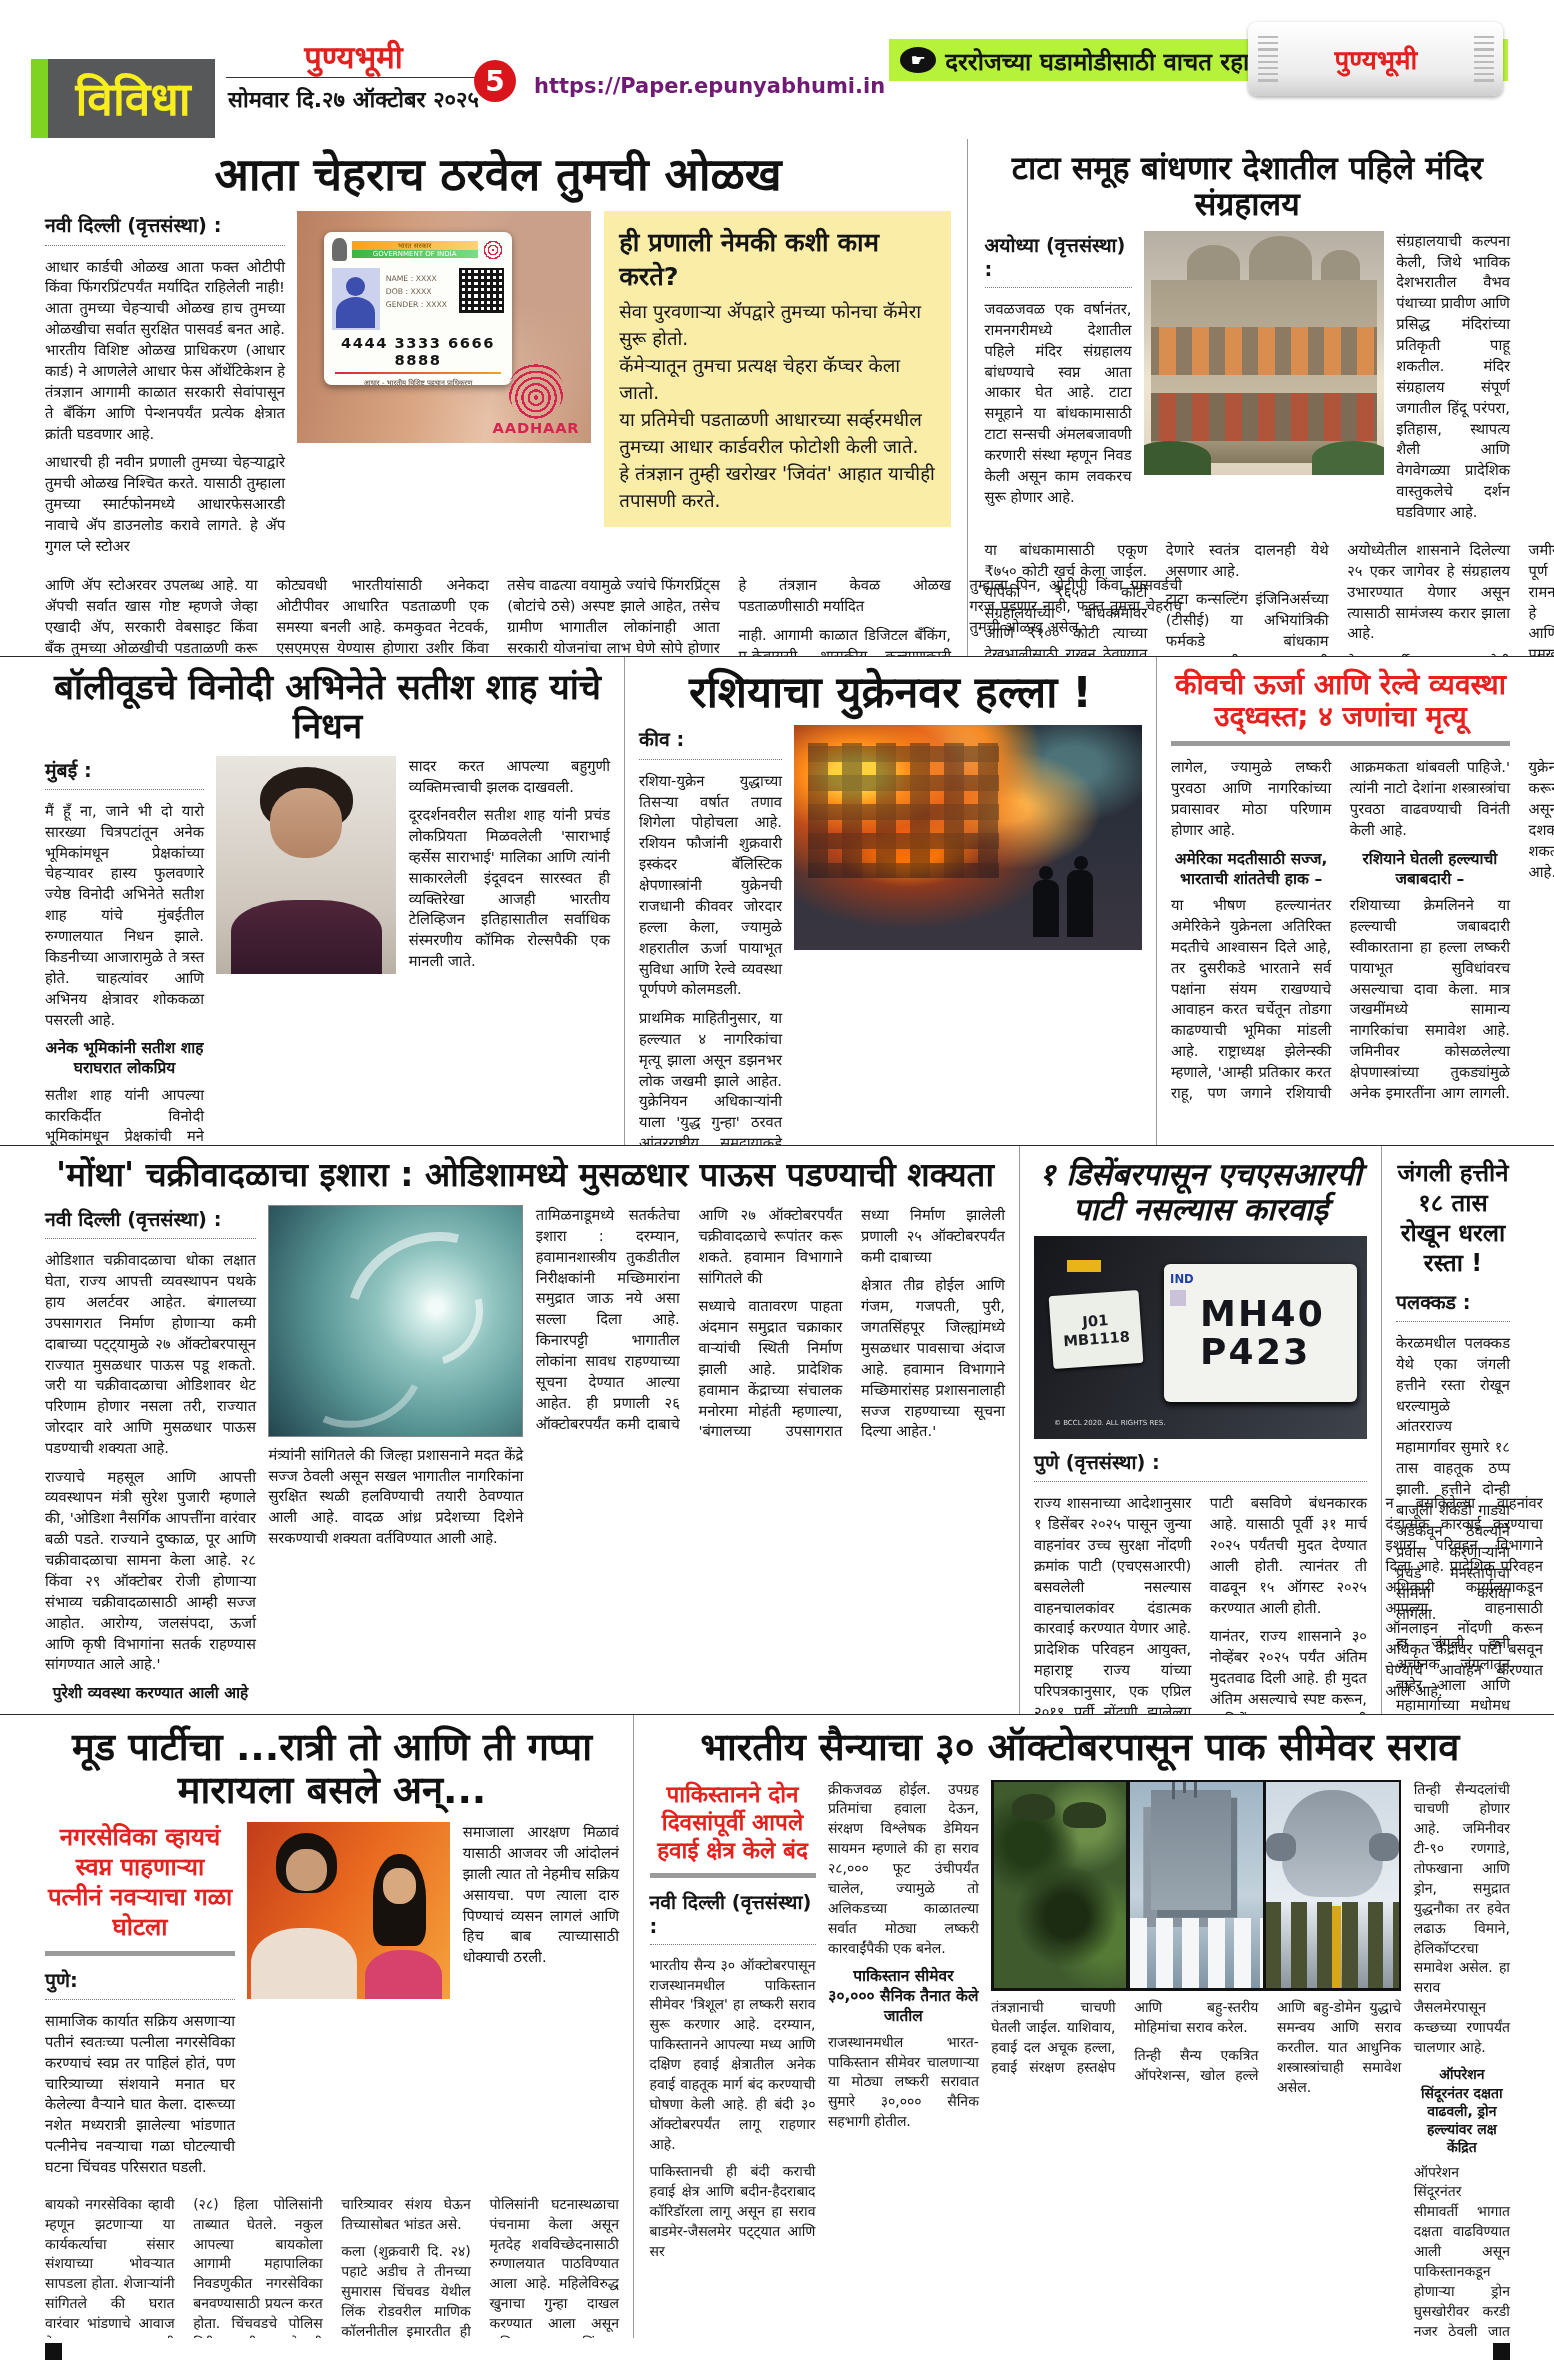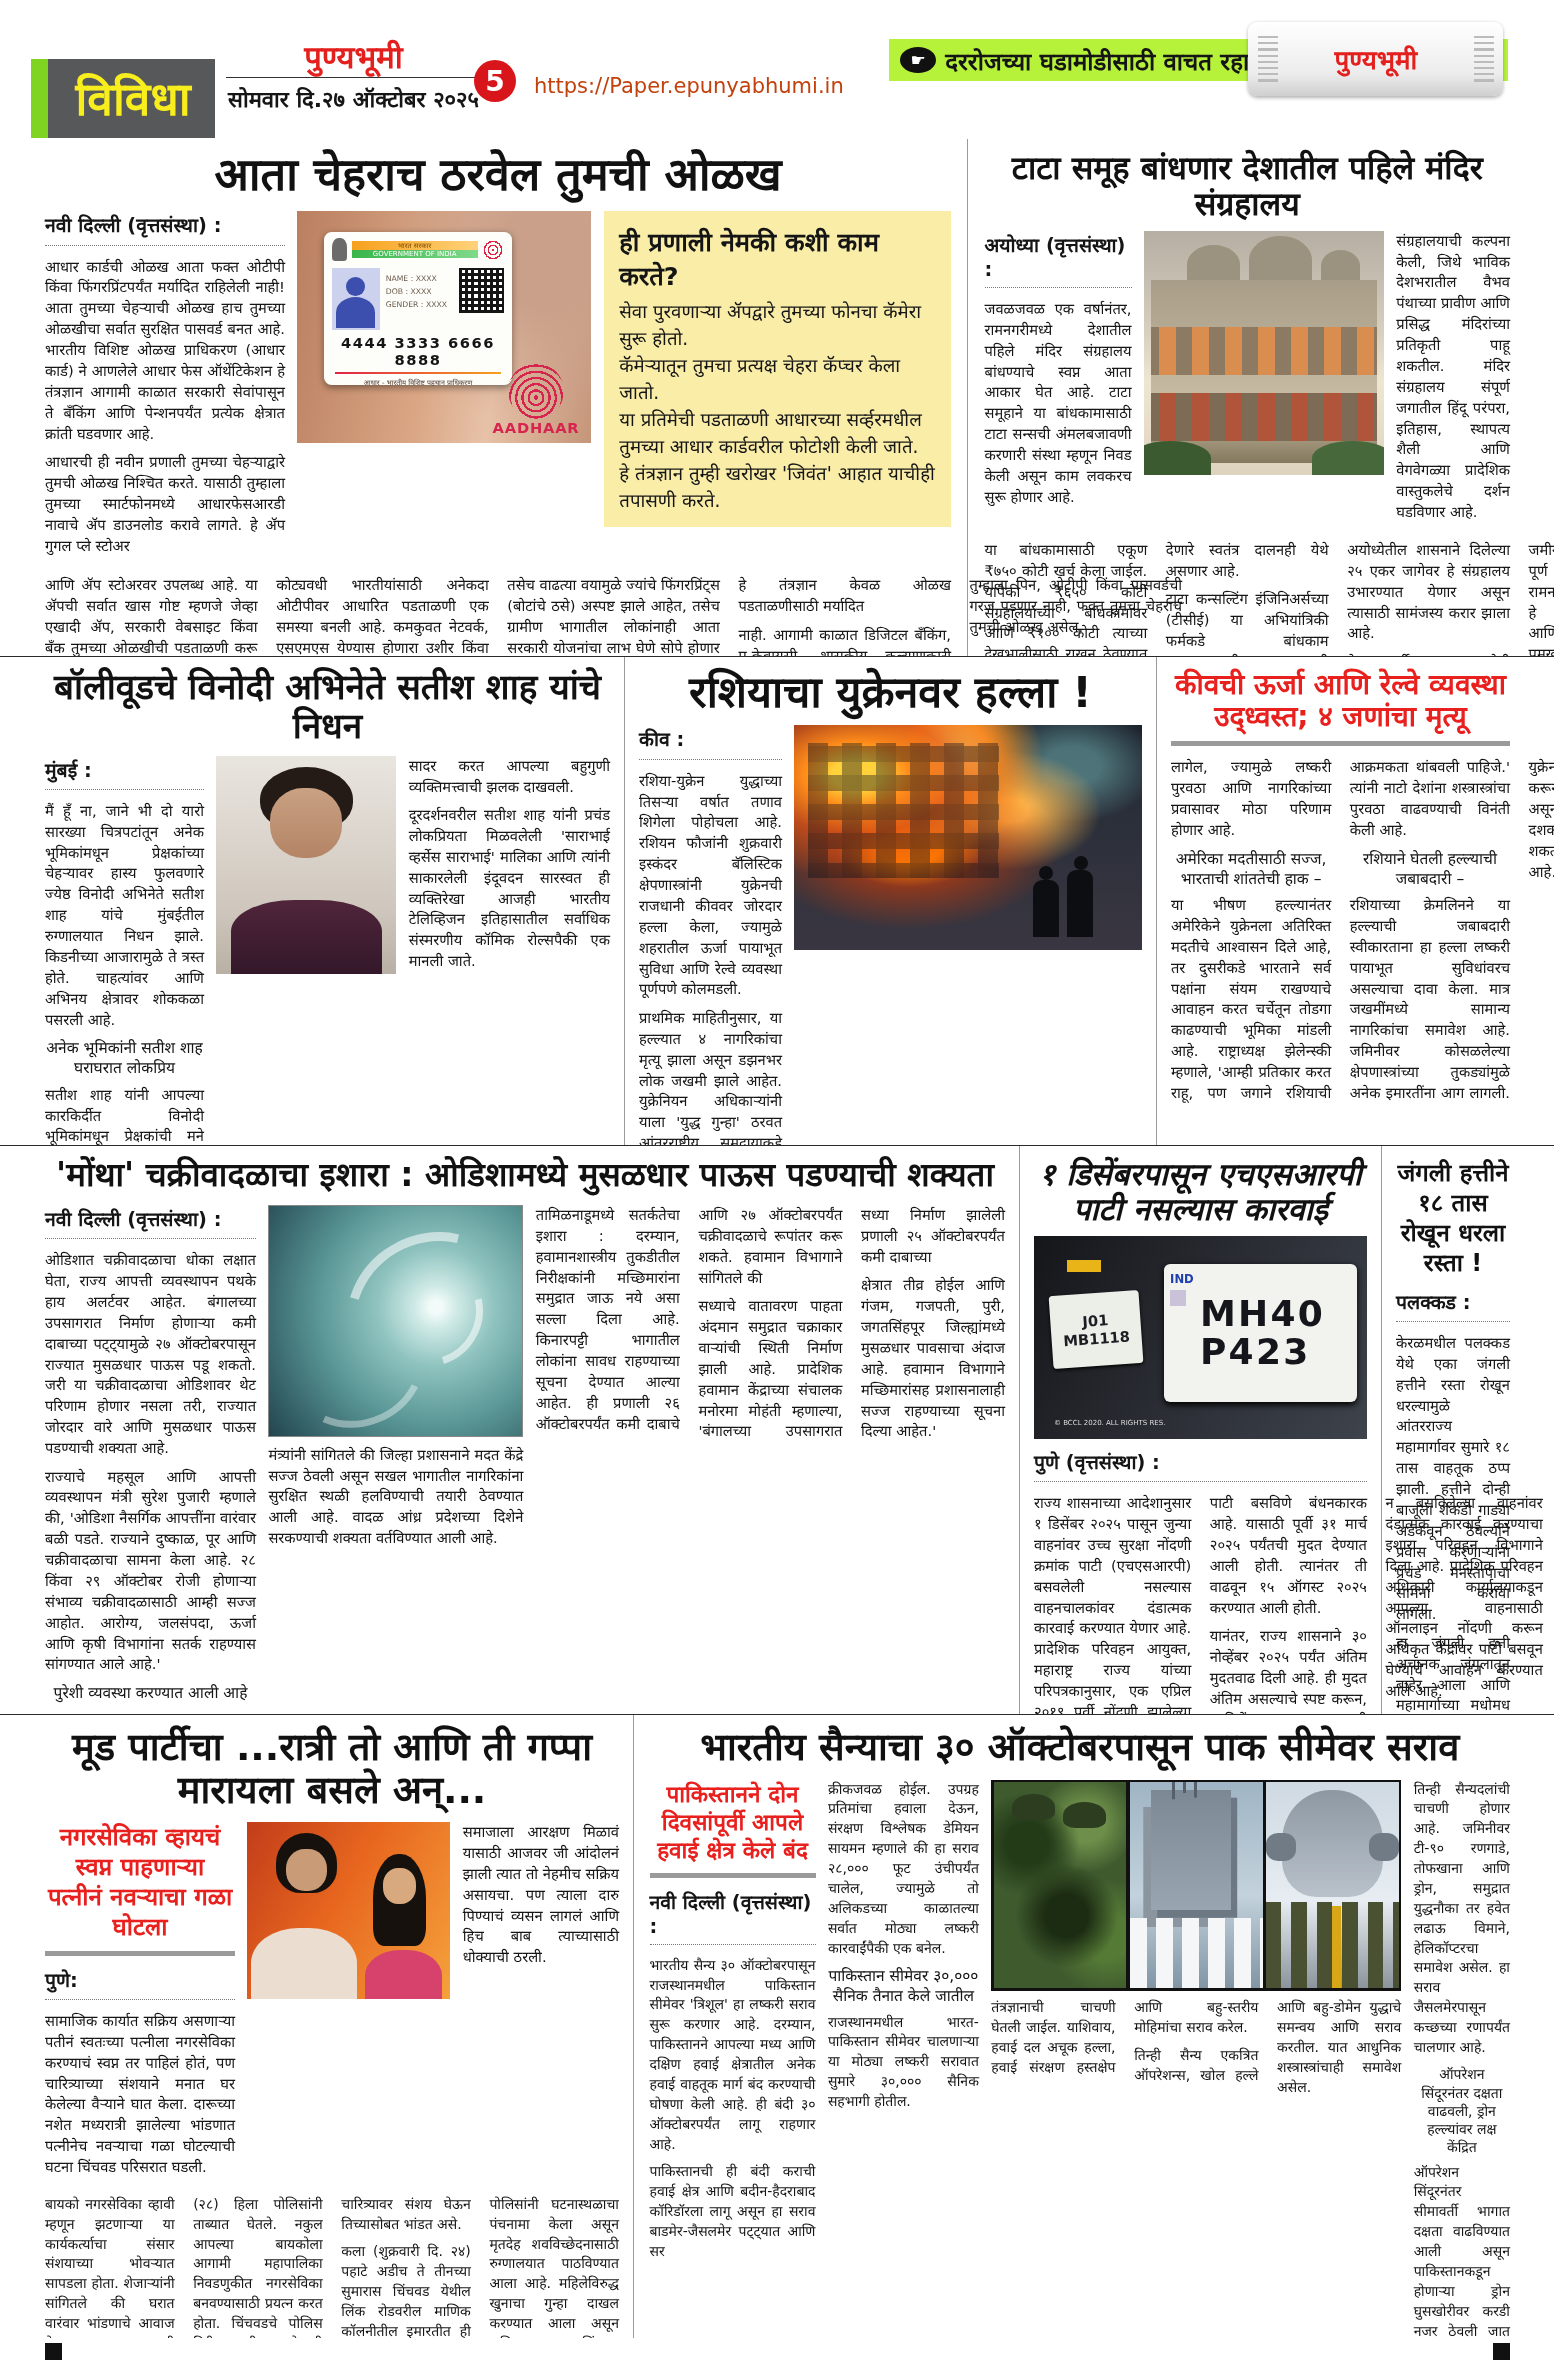--- a/index.html
+++ b/index.html
@@ -11,37 +11,37 @@
   .section-box{position:absolute;left:31px;top:59px;width:184px;height:79px;background:#57585a;
        display:flex;align-items:center;justify-content:center;}
   .green-strip{position:absolute;left:0;top:0;width:17px;height:100%;background:#7fd321;}
   .section-box .lbl{color:#f9ee1d;font-size:46px;font-weight:bold;padding-left:20px;line-height:1;}
   .mast-center{position:absolute;left:226px;top:40px;width:255px;text-align:center;}
   .mast-center .pname{color:#e3201e;font-size:31px;font-weight:bold;line-height:1.1;}
   .mast-center .rule{border-bottom:1.5px solid #333;margin:3.1px 0 4.6px;}
   .mast-center .dt{font-size:22px;font-weight:bold;white-space:nowrap;text-align:center;}
   .page-badge{position:absolute;left:474px;top:60px;width:42px;height:42px;border-radius:50%;
        background:#d9151c;color:#fff;font-size:28px;font-weight:bold;display:flex;align-items:center;justify-content:center;}
-  .url{position:absolute;left:534px;top:74px;color:#c2410c;font-size:21px;font-weight:normal;}
+  .url{position:absolute;left:534px;top:74px;color:#701a75;font-size:21px;font-weight:bold;}
   .promo{position:absolute;left:889px;top:39px;width:619px;height:42px;background:#b7f23b;
        display:flex;align-items:center;padding-left:11px;box-sizing:border-box;}
   .hand{width:36px;height:26px;border-radius:50%;background:#111;color:#fff;font-size:17px;
        display:flex;align-items:center;justify-content:center;margin-right:9.3px;flex:none;}
   .promo .ptxt{font-size:24px;font-weight:bold;white-space:nowrap;}
   .roll{position:absolute;right:4.6px;top:-17px;width:255px;height:74px;background:linear-gradient(#fff,#ececec 70%,#cfcfcf);
        border-radius:9.3px;box-shadow:0 1.5px 3.9px rgba(0,0,0,.3);display:flex;align-items:center;justify-content:center;}
   .roll .rname{color:#e3201e;font-size:26px;font-weight:bold;}
   .roll:before,.roll:after{content:"";position:absolute;top:14px;bottom:14px;width:20px;
        background:repeating-linear-gradient(180deg,#bbb 0 2.3px,transparent 2.3px 6.2px);}
   .roll:before{left:9.3px;} .roll:after{right:9.3px;}
   
   .hl{font-weight:bold;color:#111;text-align:center;line-height:1.12;}
   .byline{font-size:19.4px;font-weight:bold;border-bottom:1.5px dotted #777;padding-bottom:6.2px;margin-bottom:11px;}
   p.b{font-size:14.7px;line-height:1.42;text-align:justify;margin:0 0 7.7px;}
-  .boldc{font-size:15.5px;font-weight:normal;text-align:center;margin:3.1px 0 6.2px;line-height:1.3;}
+  .boldc{font-size:15.5px;font-weight:bold;text-align:center;margin:3.1px 0 6.2px;line-height:1.3;}
   .cols2{columns:2;column-gap:18.6px;} .cols3{columns:3;column-gap:18.6px;} .cols4{columns:4;column-gap:18.6px;}
   .row{display:flex;gap:12.4px;align-items:flex-start;}
   .band2,.band3,.band4{border-top:1.5px solid #2a2a2a;}
   
   .band1{height:517px;display:flex;}
   .art-aadhaar{width:906px;padding-right:15.5px;}
   .art-aadhaar .hl{font-size:45px;margin:11px 0 6.2px;}
   .acol1{width:240px;flex:none;}
   .img-aadhaar{width:294px;height:232px;flex:none;position:relative;overflow:hidden;
      background:radial-gradient(circle at 85% 20%,#caa08a 0 16%,rgba(0,0,0,0) 55%),

